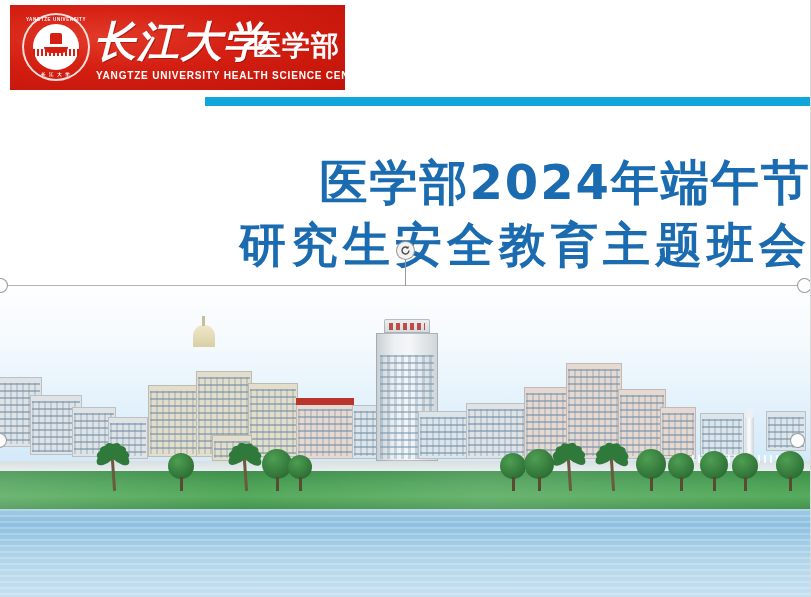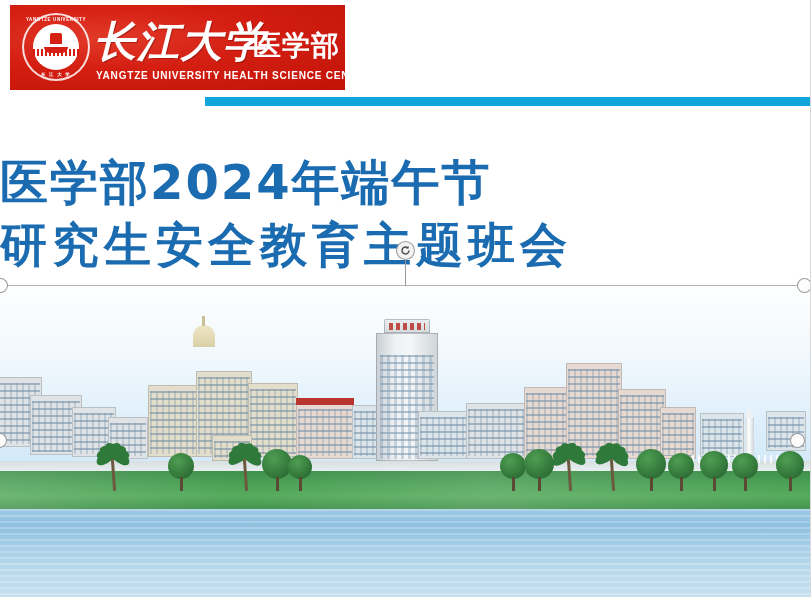--- a/index.html
+++ b/index.html
@@ -92,21 +92,21 @@
   .logo-cn2{position:absolute;left:243px;top:22px;font-size:28px;color:#fff;font-weight:bold;
        font-family:"DejaVu Sans",sans-serif;letter-spacing:1px;white-space:nowrap;}
   .logo-en{position:absolute;left:86px;top:64px;font-size:10.5px;color:#fff;font-weight:bold;
        letter-spacing:.8px;white-space:nowrap;
        transform:scaleX(.96);transform-origin:left center;}
 
   
   .cyan-rule{position:absolute;left:205px;top:97px;right:0;height:9px;background:#12a5dc;}
 
   
-  .title-wrap{position:absolute;left:0;right:0;top:150px;text-align:left;}
+  .title-wrap{position:absolute;left:0;right:0;top:150px;text-align:right;}
   .title-line{font-family:"DejaVu Sans",sans-serif;font-weight:bold;color:#1b6bb0;
        font-size:48px;line-height:1.34;letter-spacing:2px;white-space:nowrap;
        text-shadow:1px 1px 1px rgba(255,255,255,.9),-1px -1px 1px rgba(255,255,255,.7);}
   .title-line.l2{letter-spacing:5px;font-size:47px;}
   .date-line{position:absolute;left:0;right:0;top:378px;text-align:center;
        font-family:"DejaVu Sans",sans-serif;font-weight:bold;color:#1f6eb3;
        font-size:38px;letter-spacing:1px;white-space:nowrap;
        text-shadow:1px 1px 1px rgba(255,255,255,.85);}
 
   

